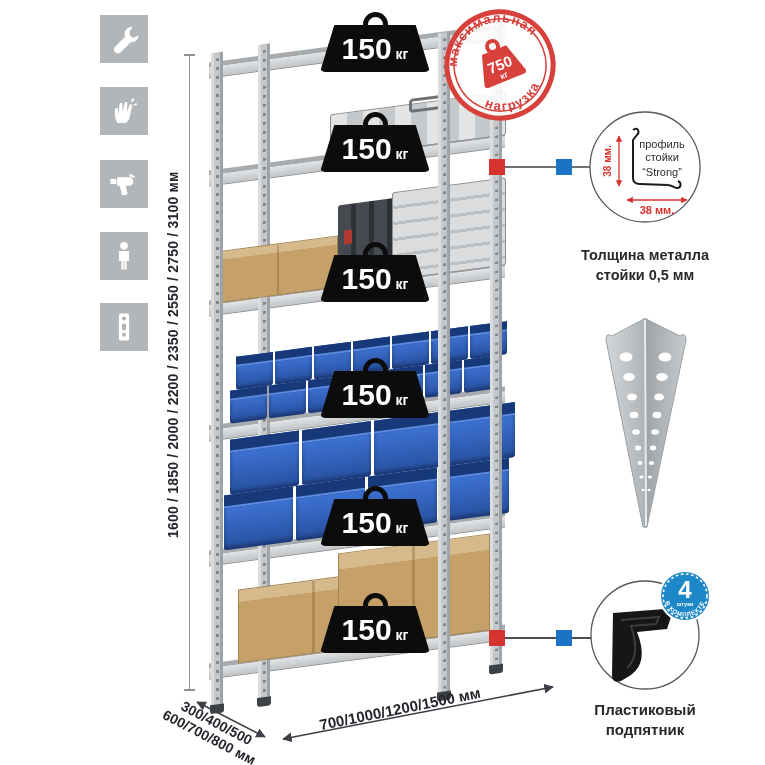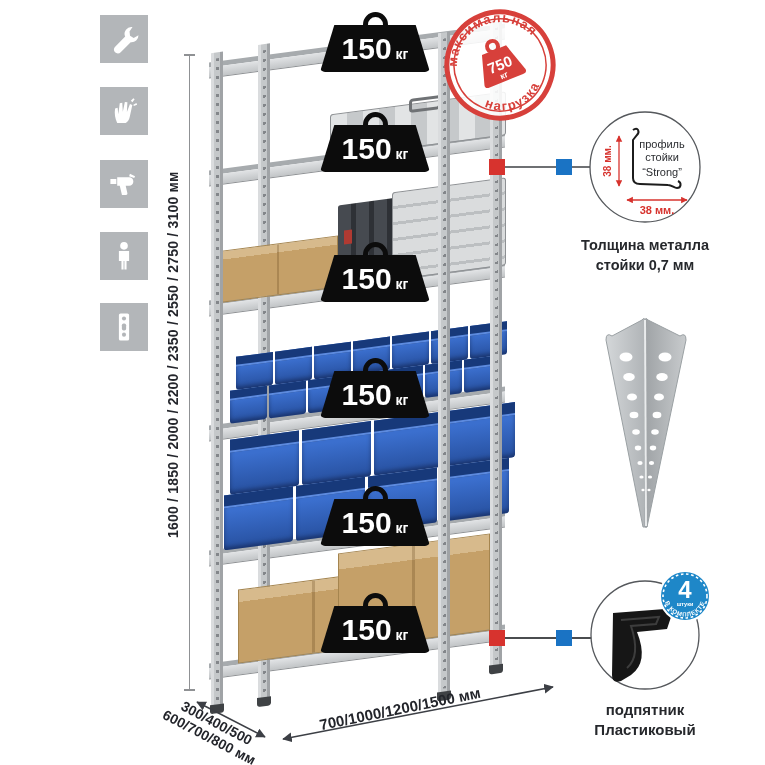--- a/index.html
+++ b/index.html
@@ -253,23 +253,23 @@
     <circle cx="70" cy="59" r="55" fill="#fff" stroke="#55585c" stroke-width="1.3"></circle>
     <path d="M58,22 c5,-4 7,2 4,5 l-4,5 0,38 c0,4 3,6 7,6 l28,1 c4,0 6,3 9,3 c4,0 5,-5 1,-7" stroke="#1c1c1c" stroke-width="2" fill="none"></path>
     <line x1="44" y1="28" x2="44" y2="78" stroke="#d7332e" stroke-width="1.3" marker-start="url(#arrRedS)" marker-end="url(#arrRed)"></line>
     <text x="36" y="53" font-size="10" font-weight="bold" fill="#d7332e" text-anchor="middle" transform="rotate(-90 36 53)">38 мм.</text>
     <line x1="52" y1="92" x2="112" y2="92" stroke="#d7332e" stroke-width="1.3" marker-start="url(#arrRedS)" marker-end="url(#arrRed)"></line>
     <text x="82" y="106" font-size="11" font-weight="bold" fill="#d7332e" text-anchor="middle">38 мм.</text>
     <text x="87" y="40" font-size="11" fill="#2b2d31" text-anchor="middle">профиль</text>
     <text x="87" y="53" font-size="11" fill="#2b2d31" text-anchor="middle">стойки</text>
     <text x="87" y="68" font-size="11" fill="#2b2d31" text-anchor="middle">“Strong”</text>
   </svg>
-  <div class="detail-caption" style="left:575px;top:236px;width:140px">
+  <div class="detail-caption" style="left:575px;top:246px;width:140px">
     <div>Толщина металла</div>
-    <div>стойки 0,7 мм</div>
+    <div>стойки 0,5 мм</div>
   </div>
 
   <svg style="position:absolute;left:598px;top:302px" width="96" height="230" viewBox="0 0 96 230">
     <defs>
       <linearGradient id="gL" x1="0" y1="0" x2="1" y2="0">
           <stop offset="0" stop-color="#d4d7d9"></stop>
           <stop offset="1" stop-color="#aeb2b5"></stop>
         </linearGradient>
       <linearGradient id="gR" x1="0" y1="0" x2="1" y2="0">
           <stop offset="0" stop-color="#9fa3a6"></stop>
@@ -308,22 +308,22 @@
       </defs>
     <circle cx="100" cy="28" r="25" fill="#1e87c8" stroke="#fff" stroke-width="2"></circle>
     <circle cx="100" cy="28" r="22" fill="none" stroke="#fff" stroke-width="1.6" stroke-dasharray="2.6 2.6"></circle>
     <text x="100" y="30" text-anchor="middle" font-size="24" font-weight="bold" fill="#fff">4</text>
     <text x="100" y="37.5" text-anchor="middle" font-size="5.5" font-weight="bold" fill="#fff">штуки</text>
     <text font-size="6" font-weight="bold" fill="#fff" letter-spacing="0.8" style="text-transform:uppercase">
       <textPath href="#arcKit" startOffset="50%" text-anchor="middle">в комплекте</textPath>
     </text>
   </svg>
   <div class="detail-caption" style="left:578px;top:700px;width:134px;font-size:15px">
+    <div>Пластиковый</div>
     <div>подпятник</div>
-    <div>Пластиковый</div>
   </div>
 
   <svg style="position:absolute;left:140px;top:675px" width="430" height="90" viewBox="0 0 430 90">
     <defs>
       <marker id="arrD" markerWidth="7" markerHeight="7" refX="5.5" refY="3" orient="auto">
           <path d="M0,0 L6,3 L0,6 Z" fill="#3c3f45"></path>
         </marker>
       <marker id="arrDS" markerWidth="7" markerHeight="7" refX="5.5" refY="3" orient="auto-start-reverse">
           <path d="M0,0 L6,3 L0,6 Z" fill="#3c3f45"></path>
         </marker>

